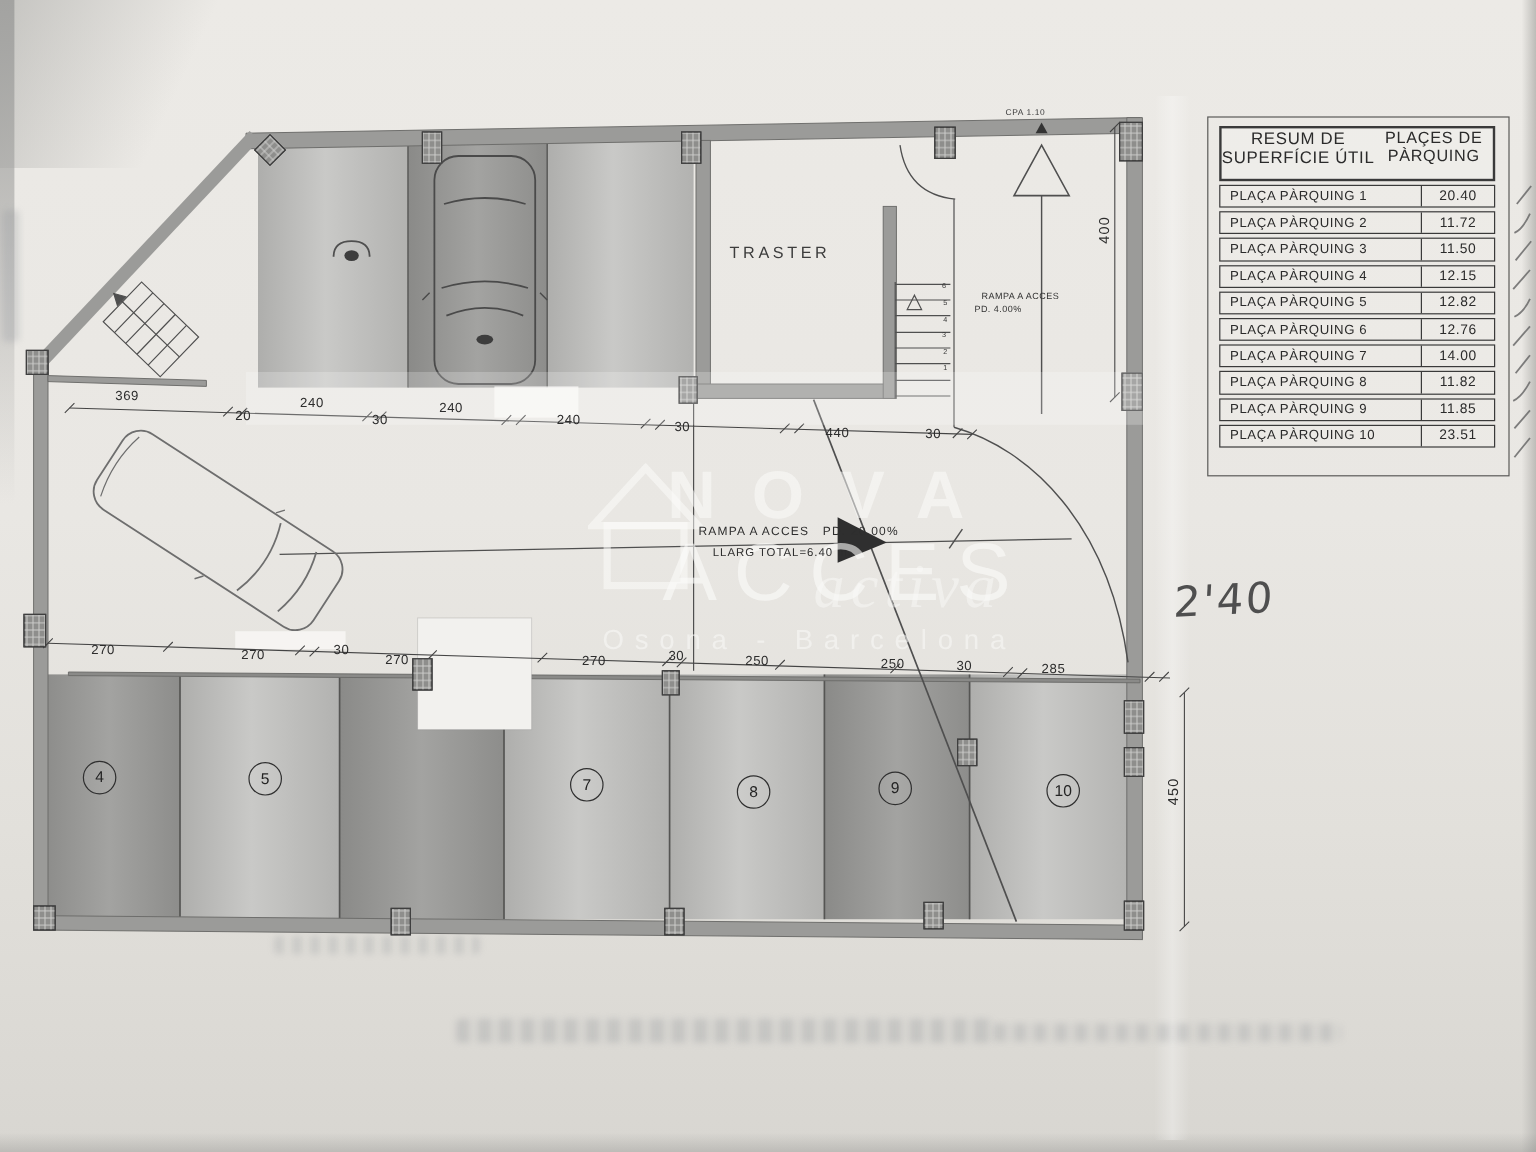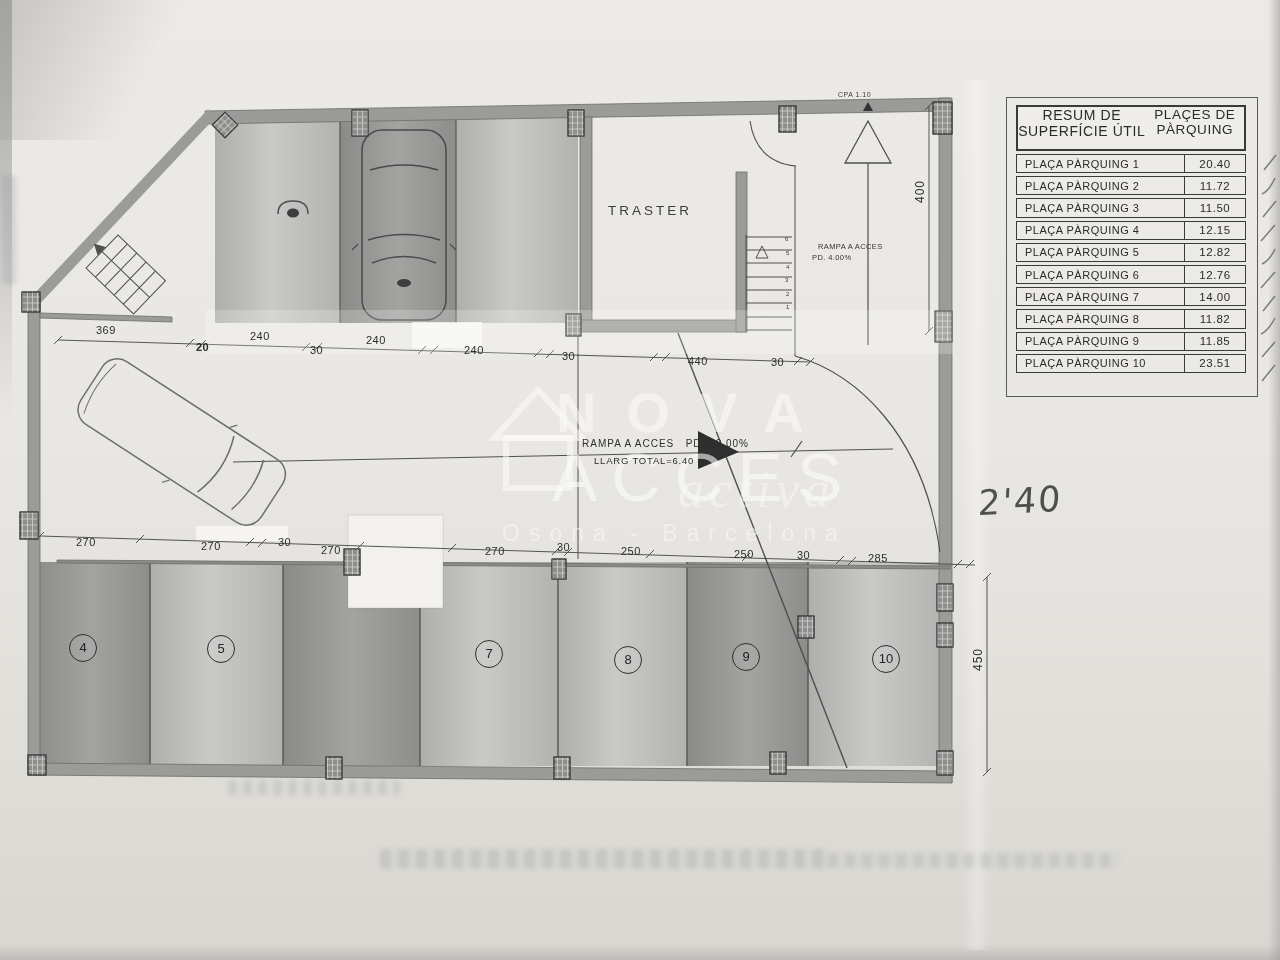--- a/index.html
+++ b/index.html
@@ -296,21 +296,21 @@
 
   <span class="room-label">TRASTER</span>
   <span class="cpa">CPA 1.10</span>
   <span class="ramp4" style="left:818px;top:242px;">RAMPA A ACCES</span>
   <span class="ramp4" style="left:799px;top:253px;padding-left:13px;">PD. 4.00%</span>
   <span class="ramp20a">RAMPA A ACCES   PD. 20.00%</span>
   <span class="ramp20b">LLARG TOTAL=6.40 m.</span>
   <span class="handnote">2'40</span>
 
   <span class="dim" style="left:96px;top:324px;">369</span>
-  <span class="dim" style="left:196px;top:341px;font-weight:bold;">20</span>
+  <span class="dim" style="left:196px;top:341px;">20</span>
   <span class="dim" style="left:250px;top:330px;">240</span>
   <span class="dim" style="left:310px;top:344px;">30</span>
   <span class="dim" style="left:366px;top:334px;">240</span>
   <span class="dim" style="left:464px;top:344px;">240</span>
   <span class="dim" style="left:562px;top:350px;">30</span>
   <span class="dim" style="left:688px;top:355px;">440</span>
   <span class="dim" style="left:771px;top:356px;">30</span>
 
   <span class="dim" style="left:76px;top:536px;">270</span>
   <span class="dim" style="left:201px;top:540px;">270</span>

